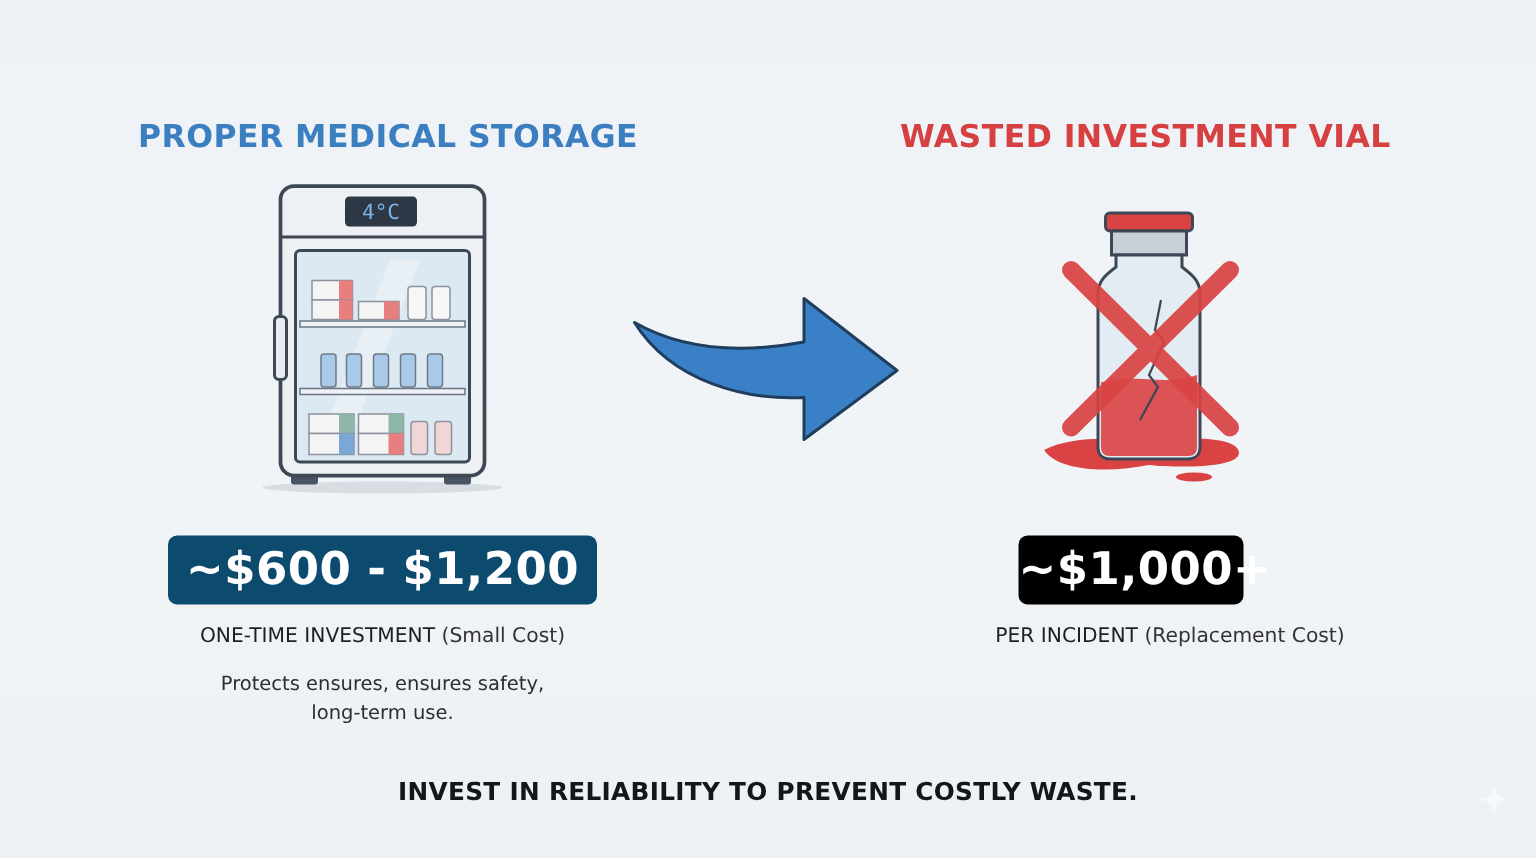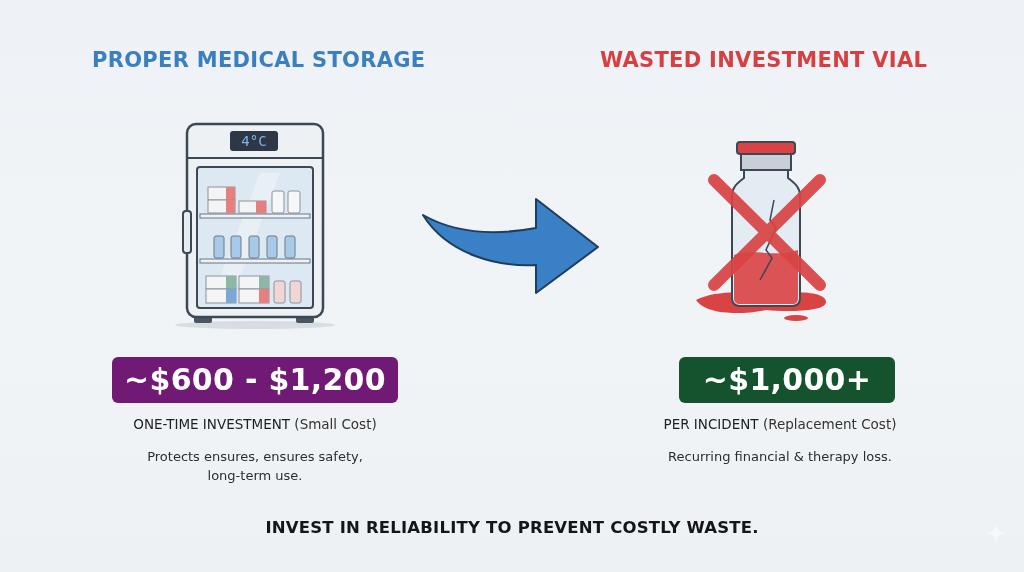--- a/index.html
+++ b/index.html
@@ -3,38 +3,38 @@
 <meta charset="utf-8">
 <style>
   html, body { margin:0; padding:0; }
   body {
     width:1024px; height:572px; overflow:hidden; position:relative;
     background: linear-gradient(180deg, #eef2f6 0%, #f1f4f7 60%, #eef1f4 100%);
     font-family: "DejaVu Sans", "Liberation Sans", sans-serif;
     color:#1d1f22;
   }
   .heading {
-    position:absolute; top:48px; font-weight:bold; font-size:21px;
+    position:absolute; top:79px; font-weight:bold; font-size:21px;
     letter-spacing:0.3px; white-space:nowrap;
   }
   .heading.left { left:92px; color:#3b7fc0; }
   .heading.right { left:600px; color:#d64041; }
 
   .illus { position:absolute; }
   #fridge { left:170px; top:118px; width:170px; height:215px; }
   #arrow { left:418px; top:195px; width:190px; height:100px; }
   #vial { left:686px; top:140px; width:160px; height:200px; }
 
   .price {
     position:absolute; color:#fff; font-weight:bold; border-radius:6px;
     font-size:30px; line-height:46px; height:46px; text-align:center;
     letter-spacing:0.3px;
   }
-  .price.left { left:112px; top:357px; width:286px; background:#701a75; }
-  .price.right { left:679px; top:357px; width:216px; background:#14532d; }
+  .price.left { left:112px; top:357px; width:286px; background:#0c4a6e; }
+  .price.right { left:679px; top:357px; width:150px; background:#000000; }
 
   .caption {
     position:absolute; font-size:13.5px; white-space:nowrap; color:#1d1f22;
     text-align:center;
   }
   .caption b { font-weight:normal; }
   .caption .light { font-weight:normal; color:#333; }
   .caption.left { left:110px; width:290px; top:416px; }
   .caption.right { left:620px; width:320px; top:416px; }
 
@@ -127,20 +127,19 @@
 <div class="caption right">
   <b>PER INCIDENT</b>
   <span class="light">(Replacement Cost)</span>
 </div>
 
 <div class="desc left">
   <div>Protects ensures, ensures safety,</div>
   <div>long-term use.</div>
 </div>
 <div class="desc right">
-  <div>Recurring financial &amp; therapy loss.</div>
 </div>
 
 <div class="footer">INVEST IN RELIABILITY TO PREVENT COSTLY WASTE.</div>
 
 <svg class="sparkle" viewBox="0 0 22 22">
   <path d="M11,1 C12,8 14,10 21,11 C14,12 12,14 11,21 C10,14 8,12 1,11 C8,10 10,8 11,1 Z" fill="#ffffff"></path>
 </svg>
 
 </body></html>

